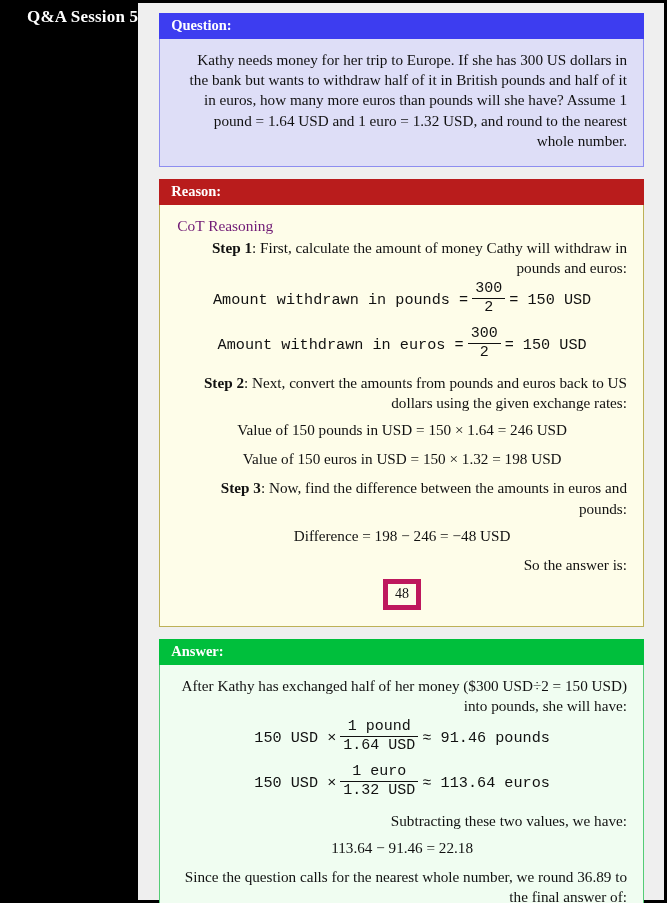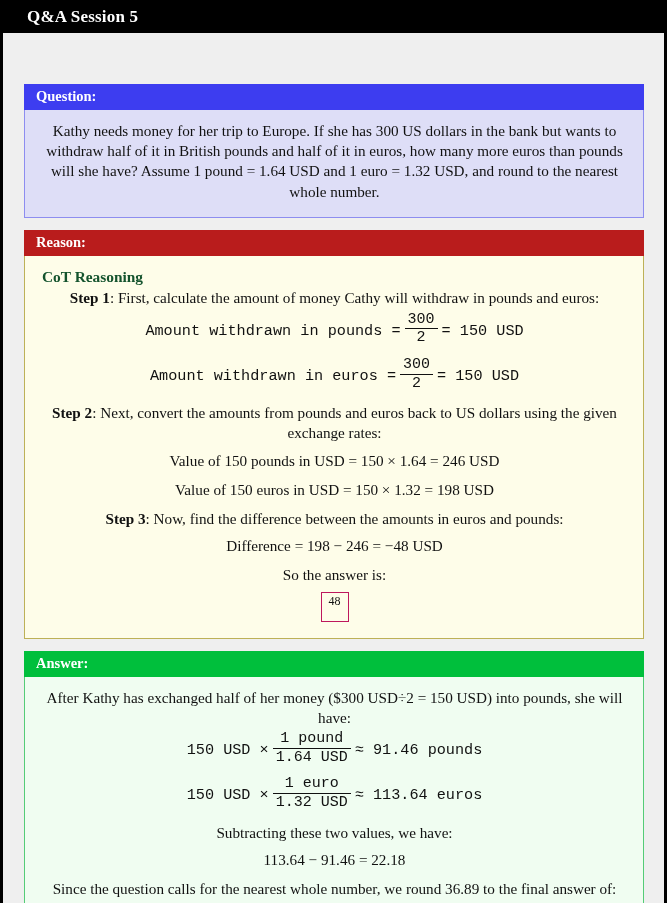--- a/index.html
+++ b/index.html
@@ -13,22 +13,21 @@
     font-family: "Liberation Serif", "DejaVu Serif", serif;
     overflow: hidden;
   }
   .page-frame {
     box-sizing: border-box;
     width: 667px;
     height: 903px;
     border: 3px solid #000000;
     background: #efefef;
     display: flex;
-    flex-direction: column;
-    gap: 41px;
+    flex-direction: row;
   }
   .title-bar {
     background: #000000;
     color: #ffffff;
     font-weight: bold;
     font-size: 17px;
     padding: 4px 0 6px 24px;
     letter-spacing: 0.2px;
     flex: 0 0 auto;
   }
@@ -74,25 +73,25 @@
   
   .panel-answer .panel-header { background: #00bf3c; }
   .panel-answer .panel-body {
     background: #f0fdf1;
     border: 1px solid #55cc77;
     border-top: none;
     padding-bottom: 16px;
   }
   .para {
     margin: 0 0 3px 0;
-    text-align: center;
+    text-align: right;
   }
   .cot-title {
-    color: #14532d;
-    font-weight: bold;
+    color: #701a75;
+    font-weight: normal;
     font-size: 15.4px;
     margin: 0 0 1px 0;
   }
   .step-label { font-weight: bold; }
   .eq {
     text-align: center;
     margin: 7px 0 9px 0;
     font-size: 15.2px;
   }
   .eq-tight { margin: 4px 0 10px 0; font-family: Liberation Mono, monospace; }
@@ -112,23 +111,23 @@
   }
   .frac .den {
     display: block;
     border-top: 1px solid #111111;
     padding: 1px 3px 0 3px;
     font-size: 15px;
     line-height: 1.1;
   }
   .boxed {
     display: inline-block;
-    border: 1px solid #be185d;
-    padding: 2px 7px 13px 7px;
-    font-size: 12px;
+    border: 5px solid #be185d;
+    padding: 2px 7px 3px 7px;
+    font-size: 14px;
     background: transparent;
     line-height: 1.1;
   }
   .boxed-wrap {
     text-align: center;
     margin-top: 4px;
   }
   .nowrap { white-space: nowrap; }
 </style>
 </head>

